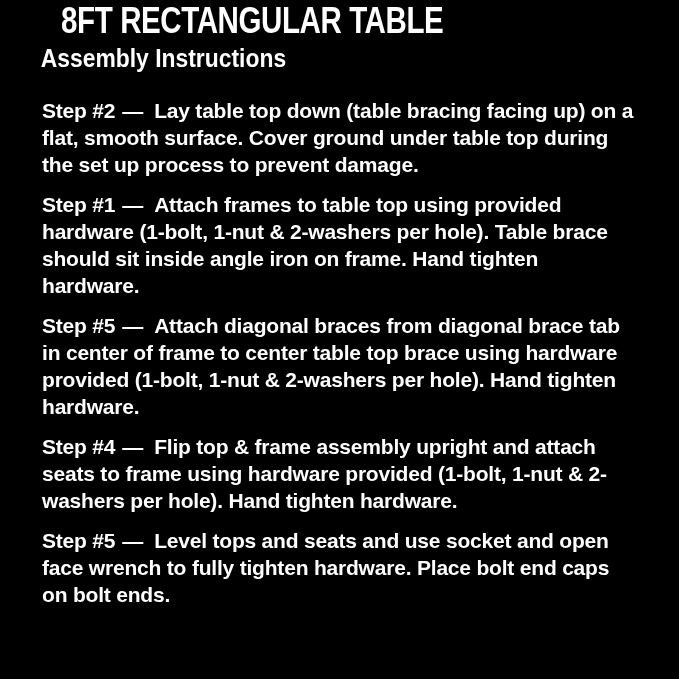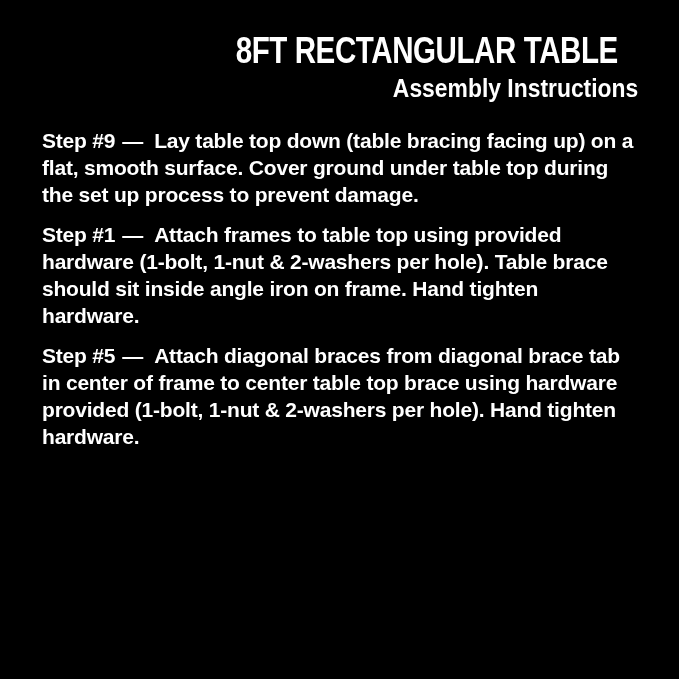--- a/index.html
+++ b/index.html
@@ -12,22 +12,21 @@
     width: 679px;
     height: 679px;
     background: #000000;
     color: #ffffff;
     font-family: "Liberation Sans", sans-serif;
     font-weight: bold;
     overflow: hidden;
     box-sizing: border-box;
   }
   .header {
-    padding-top: 30px;
-    text-align: right;
+    text-align: left;
   }
   .title {
     font-size: 36px;
     line-height: 42px;
     letter-spacing: -0.5px;
     transform: scaleX(0.82);
     transform-origin: 50% 50%;
     white-space: nowrap;
   }
   .subtitle {
@@ -56,23 +55,25 @@
 
 <div class="canvas">
 
   <div class="header">
     <div class="title">8FT RECTANGULAR TABLE</div>
     <div class="subtitle">Assembly Instructions</div>
   </div>
 
   <div class="steps">
 
-    <p class="step"><span>Step #9</span><span class="step-separator">—</span><span>Lay table top down (table bracing facing up) on a flat, smooth surface. Cover ground under table top during the set up process to prevent damage.</span></p>
+    <p class="step"><span>Step #2</span><span class="step-separator">—</span><span>Lay table top down (table bracing facing up) on a flat, smooth surface. Cover ground under table top during the set up process to prevent damage.</span></p>
 
     <p class="step"><span>Step #1</span><span class="step-separator">—</span><span>Attach frames to table top using provided hardware (1-bolt, 1-nut &amp; 2-washers per hole). Table brace should sit inside angle iron on frame. Hand tighten hardware.</span></p>
 
     <p class="step"><span>Step #5</span><span class="step-separator">—</span><span>Attach diagonal braces from diagonal brace tab in center of frame to center table top brace using hardware provided (1-bolt, 1-nut &amp; 2-washers per hole). Hand tighten hardware.</span></p>
 
+    <p class="step"><span>Step #4</span><span class="step-separator">—</span><span>Flip top &amp; frame assembly upright and attach seats to frame using hardware provided (1-bolt, 1-nut &amp; 2-washers per hole). Hand tighten hardware.</span></p>
 
+    <p class="step"><span>Step #5</span><span class="step-separator">—</span><span>Level tops and seats and use socket and open face wrench to fully tighten hardware. Place bolt end caps on bolt ends.</span></p>
 
   </div>
 
 </div>
 
 </body></html>

